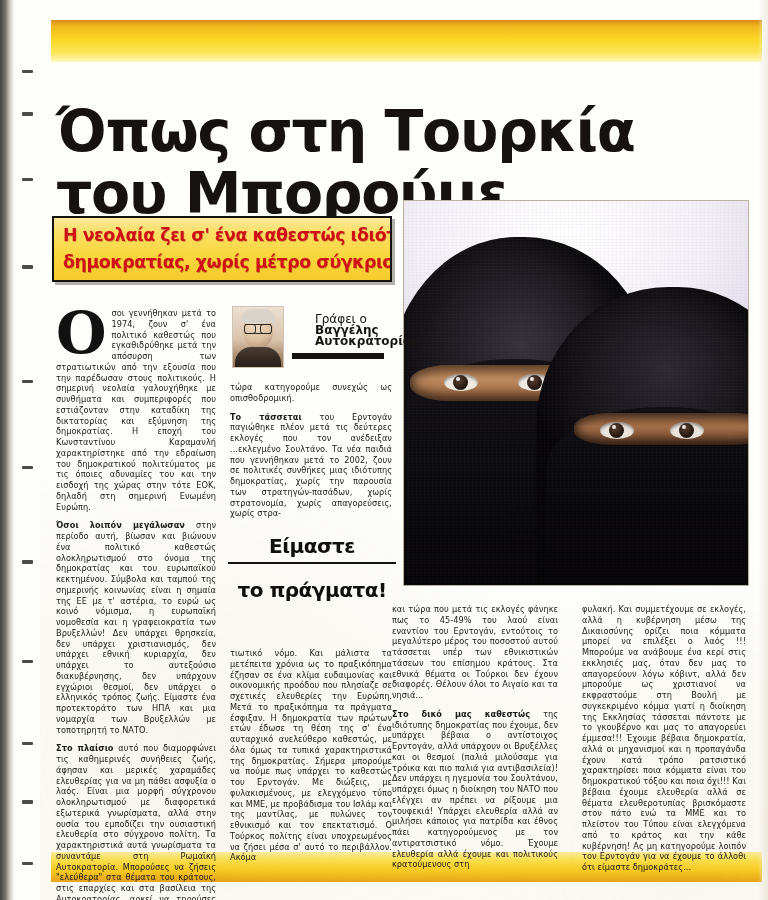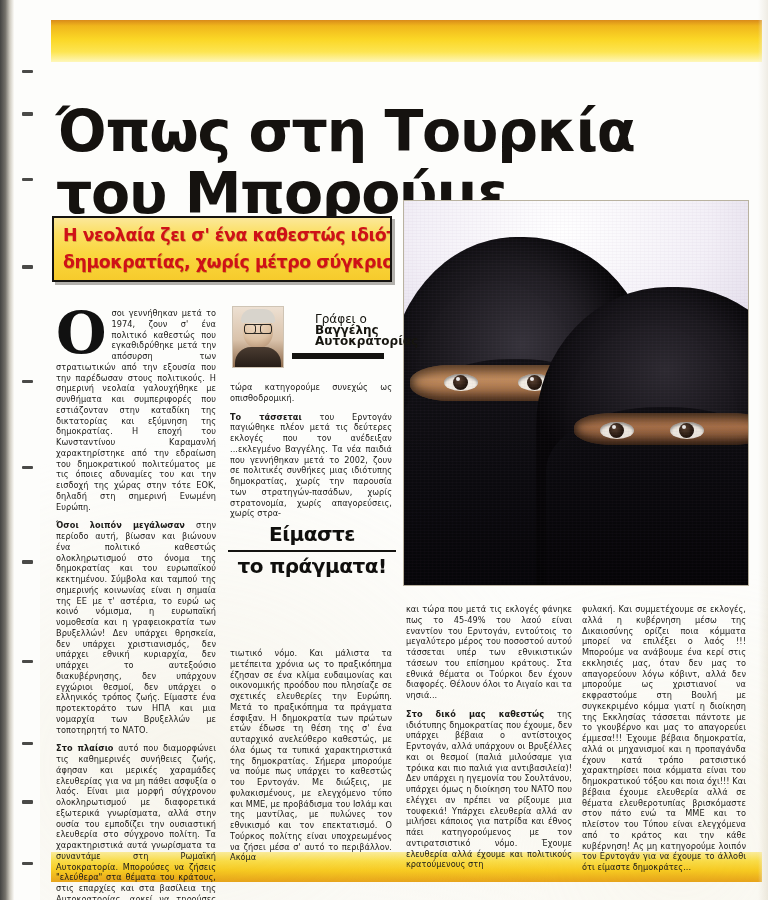--- a/index.html
+++ b/index.html
@@ -154,21 +154,21 @@
     text-align:justify;
     -webkit-hyphens:auto;hyphens:auto;
     letter-spacing:.04px;
   }
   .col p{margin:0 0 8px 0;}
   .col b{font-weight:bold;}
 
   .c1{left:56px;top:308px;width:160px;height:548px;}
   .c2a{left:230px;top:382px;width:162px;height:150px;}
   .c2b{left:230px;top:648px;width:162px;height:208px;}
-  .c3{left:406px;top:604px;width:166px;height:252px;}
+  .c3{left:392px;top:604px;width:166px;height:252px;}
   .c4{left:582px;top:604px;width:164px;height:252px;}
 
   .dropcap{
     float:left;
     font-family:"DejaVu Serif","Liberation Serif",serif;
     font-weight:bold;
     font-size:58px;
     line-height:44px;
     margin:3px 5px 0 0;
     color:#111;
@@ -223,20 +223,21 @@
     font-weight:bold;
     font-size:20px;
     line-height:29px;
     color:#100f0d;
     letter-spacing:-.5px;
   }
   .pullquote span{
     display:block;
     border-bottom:2px solid #141310;
     padding-bottom:1px;
+    margin-top:12px;
   }
   .pullquote span:last-child{border-bottom:none;}
 
   .paper-texture{
     position:absolute;left:40px;top:0;right:0;bottom:0;pointer-events:none;
     background:
       radial-gradient(90% 60% at 20% 85%, rgba(236,228,206,.5) 0%, rgba(255,255,255,0) 60%),
       radial-gradient(70% 50% at 88% 95%, rgba(240,232,208,.45) 0%, rgba(255,255,255,0) 65%);
     mix-blend-mode:multiply;
     opacity:.6;
@@ -324,21 +325,21 @@
   </div>
 
   <div class="col c1">
     <p><span class="dropcap">Ο</span><span>σοι γεννήθηκαν μετά το 1974, ζουν σ' ένα πολιτικό καθεστώς που εγκαθιδρύθηκε μετά την απόσυρση των στρατιωτικών από την εξουσία που την παρέδωσαν στους πολιτικούς. Η σημερινή νεολαία γαλουχήθηκε με συνθήματα και συμπεριφορές που εστιάζονταν στην καταδίκη της δικτατορίας και εξύμνηση της δημοκρατίας. Η εποχή του Κωνσταντίνου Καραμανλή χαρακτηρίστηκε από την εδραίωση του δημοκρατικού πολιτεύματος με τις όποιες αδυναμίες του και την εισδοχή της χώρας στην τότε ΕΟΚ, δηλαδή στη σημερινή Ενωμένη Ευρώπη.</span></p>
     <p><b>Όσοι λοιπόν μεγάλωσαν</b> <span>στην περίοδο αυτή, βίωσαν και βιώνουν ένα πολιτικό καθεστώς ολοκληρωτισμού στο όνομα της δημοκρατίας και του ευρωπαϊκού κεκτημένου. Σύμβολα και ταμπού της σημερινής κοινωνίας είναι η σημαία της ΕΕ με τ' αστέρια, το ευρώ ως κοινό νόμισμα, η ευρωπαϊκή νομοθεσία και η γραφειοκρατία των Βρυξελλών! Δεν υπάρχει θρησκεία, δεν υπάρχει χριστιανισμός, δεν υπάρχει εθνική κυριαρχία, δεν υπάρχει το αυτεξούσιο διακυβέρνησης, δεν υπάρχουν εγχώριοι θεσμοί, δεν υπάρχει ο ελληνικός τρόπος ζωής. Είμαστε ένα προτεκτοράτο των ΗΠΑ και μια νομαρχία των Βρυξελλών με τοποτηρητή το ΝΑΤΟ.</span></p>
     <p><b>Στο πλαίσιο</b> <span>αυτό που διαμορφώνει τις καθημερινές συνήθειες ζωής, άφησαν και μερικές χαραμάδες ελευθερίας για να μη πάθει ασφυξία ο λαός. Είναι μια μορφή σύγχρονου ολοκληρωτισμού με διαφορετικά εξωτερικά γνωρίσματα, αλλά στην ουσία του εμποδίζει την ουσιαστική ελευθερία στο σύγχρονο πολίτη. Τα χαρακτηριστικά αυτά γνωρίσματα τα συναντάμε στη Ρωμαϊκή Αυτοκρατορία. Μπορούσες να ζήσεις "ελεύθερα" στα θέματα του κράτους, στις επαρχίες και στα βασίλεια της Αυτοκρατορίας, αρκεί να τηρούσες τους νόμους και την πίστη στον Ρωμαίο αυτοκράτορα! Κάτι ανάλογο συνέβαινε και στην Αθηναϊκή ηγεμονία η οποία διαφέντευε τις πόλεις-κράτη που είχε υπό την κατοχή της. Το ίδιο βλέπουμε και στη γειτονική Τουρκία την ο-</span></p>
   </div>
 
   <div class="col c2a">
     <p><span>τώρα κατηγορούμε συνεχώς ως οπισθοδρομική.</span></p>
-    <p><b>Το τάσσεται</b> <span>του Ερντογάν παγιώθηκε πλέον μετά τις δεύτερες εκλογές που τον ανέδειξαν ...εκλεγμένο Βαγγέλης. Τα νέα παιδιά που γεννήθηκαν μετά το 2002, ζουν σε πολιτικές συνθήκες μιας ιδιότυπης δημοκρατίας, χωρίς την παρουσία των στρατηγών-πασάδων, χωρίς στρατονομία, χωρίς απαγορεύσεις, χωρίς στρα-</span></p>
+    <p><b>Το τάσσεται</b> <span>του Ερντογάν παγιώθηκε πλέον μετά τις δεύτερες εκλογές που τον ανέδειξαν ...εκλεγμένο Σουλτάνο. Τα νέα παιδιά που γεννήθηκαν μετά το 2002, ζουν σε πολιτικές συνθήκες μιας ιδιότυπης δημοκρατίας, χωρίς την παρουσία των στρατηγών-πασάδων, χωρίς στρατονομία, χωρίς απαγορεύσεις, χωρίς στρα-</span></p>
   </div>
 
   <div class="pullquote">
     <span>Είμαστε</span>
     <span>το πράγματα!</span>
   </div>
 
   <div class="col c2b">
     <p><span>τιωτικό νόμο. Και μάλιστα τα μετέπειτα χρόνια ως το πραξικόπημα έζησαν σε ένα κλίμα ευδαιμονίας και οικονομικής προόδου που πλησίαζε σε σχετικές ελευθερίες την Ευρώπη. Μετά το πραξικόπημα τα πράγματα έσφιξαν. Η δημοκρατία των πρώτων ετών έδωσε τη θέση της σ' ένα αυταρχικό ανελεύθερο καθεστώς, με όλα όμως τα τυπικά χαρακτηριστικά της δημοκρατίας. Σήμερα μπορούμε να πούμε πως υπάρχει το καθεστώς του Ερντογάν. Με διώξεις, με φυλακισμένους, με ελεγχόμενο τύπο και ΜΜΕ, με προβάδισμα του Ισλάμ και της μαντίλας, με πυλώνες τον εθνικισμό και τον επεκτατισμό. Ο Τούρκος πολίτης είναι υποχρεωμένος να ζήσει μέσα σ' αυτό το περιβάλλον. Ακόμα</span></p>
   </div>

